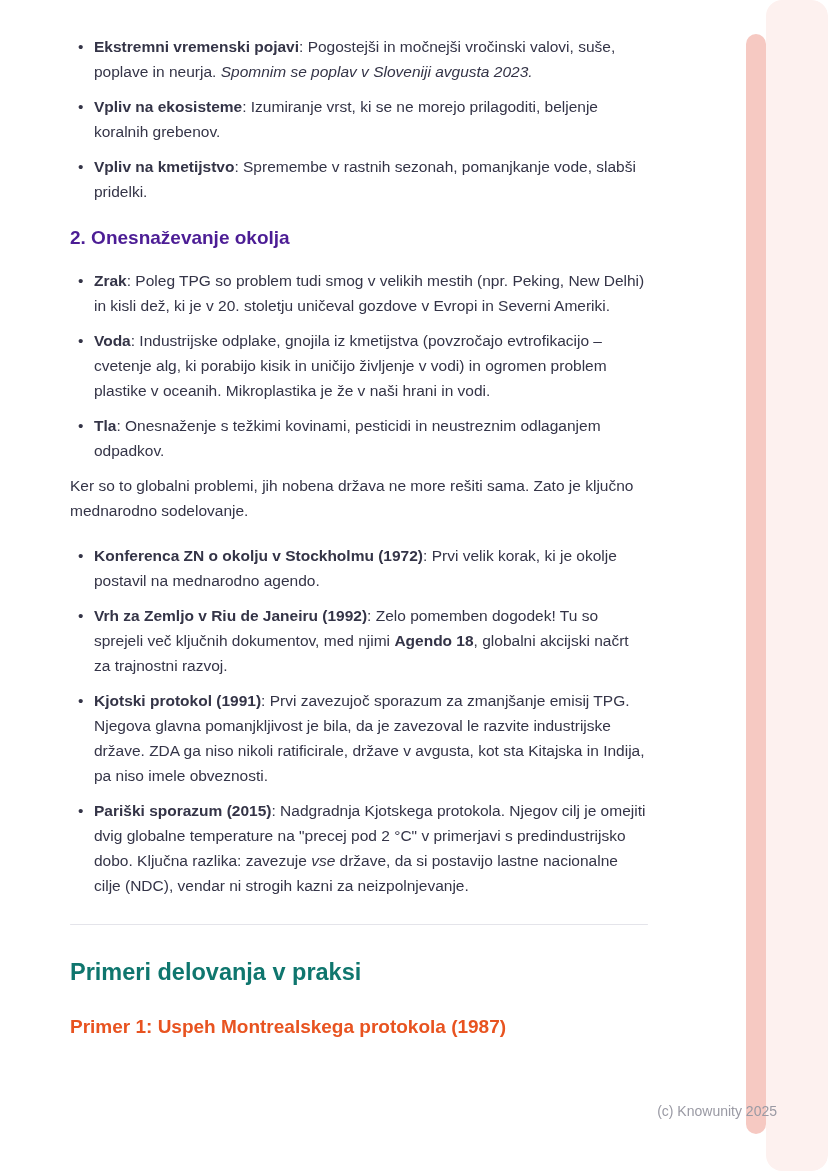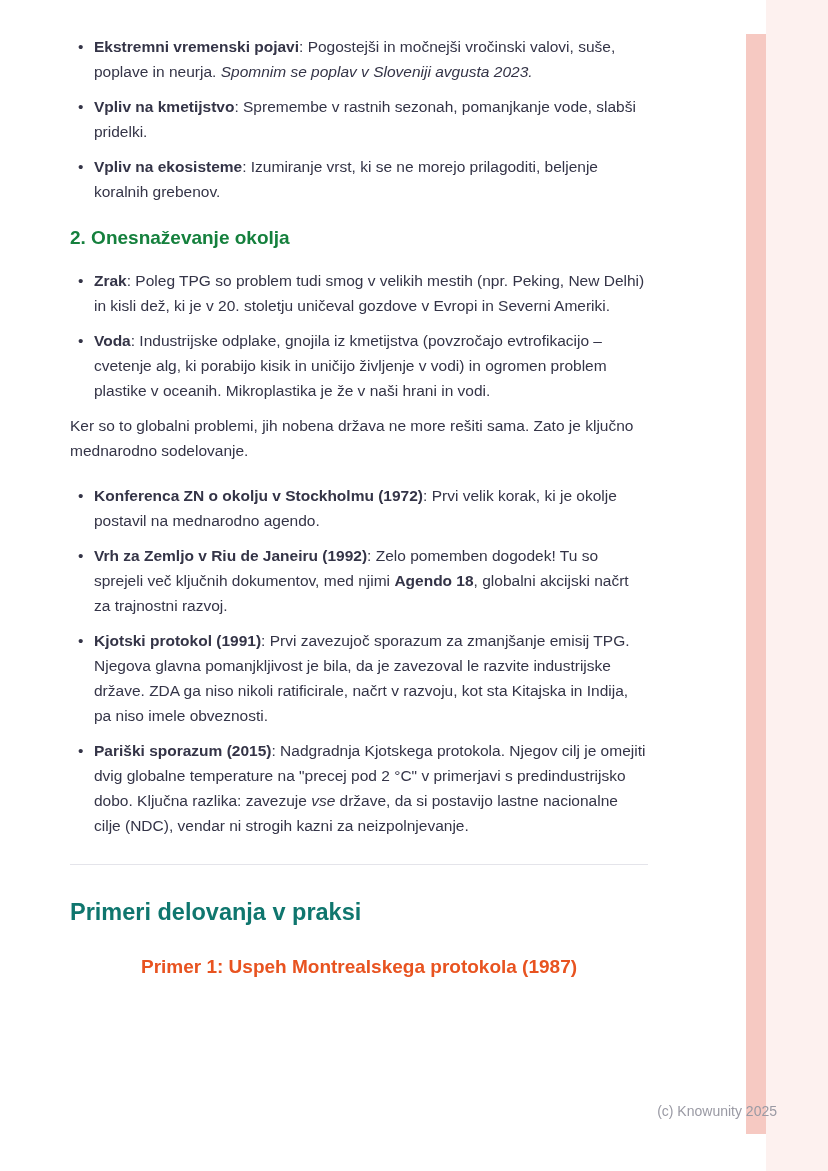--- a/index.html
+++ b/index.html
@@ -1,75 +1,76 @@
 <!DOCTYPE html>
 <html><head>
 <meta charset="utf-8">
 <style>
-  * { margin:0; padding:0; box-sizing:border-box; }
+  * { margin:0; padding:0; box-sizing:border-box;border-radius:16px; }
   html,body { background:#ffffff; }
   body {
     width:828px; height:1171px; position:relative; overflow:hidden;
     font-family:"Liberation Sans","DejaVu Sans",sans-serif;
     color:#343447;
   }
   .page { position:absolute; inset:0; background:#ffffff; }
   .accent-wash { position:absolute; top:0; right:0; width:62px; height:100%; background:#fdf1ef; }
   .accent-stripe { position:absolute; top:34px; right:62px; width:20px; height:1100px; background:#f6c9c2; }
 
   .content { position:absolute; left:70px; top:0; width:578px; padding-top:34px; }
 
   p, li { font-size:15.5px; line-height:25px; }
   ul { list-style:none; }
   li { position:relative; padding-left:24px; margin-bottom:10px; }
   li::before { content:"\2022"; position:absolute; left:8px; top:0; color:#343447; }
   .b { font-weight:bold; }
   .i { font-style:italic; }
 
-  h2.orange { color:#15803d; font-size:19px; line-height:24px; font-weight:bold; margin:22px 0 18px; }
+  h2.orange { color:#4c1d95; font-size:19px; line-height:24px; font-weight:bold; margin:22px 0 18px; }
   h2.orange.tight { margin-top:20px; margin-bottom:16px; }
   p.intro { margin-bottom:20px; }
   h1.orange { color:#0f766e; font-size:23.5px; line-height:30px; font-weight:bold; margin:32px 0 0; }
-  h3.orange { color:#e85320; font-size:19px; line-height:24px; font-weight:bold; margin:28px 0 0;text-align:center; }
+  h3.orange { color:#e85320; font-size:19px; line-height:24px; font-weight:bold; margin:28px 0 0; }
   hr.divider { border:none; border-top:1px solid #e4e4ea; margin-top:26px; }
 
   .copyright {
     position:absolute; top:1103px; right:51px;
     font-size:14px; color:#9a9aa4;
   }
 </style>
 </head>
 <body>
 
 <div class="page">
   <div class="accent-wash"></div>
   <div class="accent-stripe"></div>
 
   <div class="content">
 
     <ul>
       <li><span class="b">Ekstremni vremenski pojavi</span><span>: Pogostejši in močnejši vročinski valovi, suše, poplave in neurja. </span><span class="i">Spomnim se poplav v Sloveniji avgusta 2023.</span></li>
+      <li><span class="b">Vpliv na ekosisteme</span><span>: Izumiranje vrst, ki se ne morejo prilagoditi, beljenje koralnih grebenov.</span></li>
       <li><span class="b">Vpliv na kmetijstvo</span><span>: Spremembe v rastnih sezonah, pomanjkanje vode, slabši pridelki.</span></li>
-      <li><span class="b">Vpliv na ekosisteme</span><span>: Izumiranje vrst, ki se ne morejo prilagoditi, beljenje koralnih grebenov.</span></li>
     </ul>
 
     <h2 class="orange">2. Onesnaževanje okolja</h2>
 
     <ul>
       <li><span class="b">Zrak</span><span>: Poleg TPG so problem tudi smog v velikih mestih (npr. Peking, New Delhi) in kisli dež, ki je v 20. stoletju uničeval gozdove v Evropi in Severni Ameriki.</span></li>
       <li><span class="b">Voda</span><span>: Industrijske odplake, gnojila iz kmetijstva (povzročajo evtrofikacijo – cvetenje alg, ki porabijo kisik in uničijo življenje v vodi) in ogromen problem plastike v oceanih. Mikroplastika je že v naši hrani in vodi.</span></li>
+      <li><span class="b">Tla</span><span>: Onesnaženje s težkimi kovinami, pesticidi in neustreznim odlaganjem odpadkov.</span></li>
     </ul>
 
 
     <p class="intro">Ker so to globalni problemi, jih nobena država ne more rešiti sama. Zato je ključno mednarodno sodelovanje.</p>
 
     <ul>
       <li><span class="b">Konferenca ZN o okolju v Stockholmu (1972)</span><span>: Prvi velik korak, ki je okolje postavil na mednarodno agendo.</span></li>
       <li><span class="b">Vrh za Zemljo v Riu de Janeiru (1992)</span><span>: Zelo pomemben dogodek! Tu so sprejeli več ključnih dokumentov, med njimi </span><span class="b">Agendo 18</span><span>, globalni akcijski načrt za trajnostni razvoj.</span></li>
-      <li><span class="b">Kjotski protokol (1991)</span><span>: Prvi zavezujoč sporazum za zmanjšanje emisij TPG. Njegova glavna pomanjkljivost je bila, da je zavezoval le razvite industrijske države. ZDA ga niso nikoli ratificirale, načrt v razvoju, kot sta Kitajska in Indija, pa niso imele obveznosti.</span></li>
+      <li><span class="b">Kjotski protokol (1991)</span><span>: Prvi zavezujoč sporazum za zmanjšanje emisij TPG. Njegova glavna pomanjkljivost je bila, da je zavezoval le razvite industrijske države. ZDA ga niso nikoli ratificirale, države v avgusta, kot sta Kitajska in Indija, pa niso imele obveznosti.</span></li>
       <li><span class="b">Pariški sporazum (2015)</span><span>: Nadgradnja Kjotskega protokola. Njegov cilj je omejiti dvig globalne temperature na "precej pod 2 °C" v primerjavi s predindustrijsko dobo. Ključna razlika: zavezuje </span><span class="i">vse</span><span> države, da si postavijo lastne nacionalne cilje (NDC), vendar ni strogih kazni za neizpolnjevanje.</span></li>
     </ul>
 
     <hr class="divider">
 
     <h1 class="orange">Primeri delovanja v praksi</h1>
 
     <h3 class="orange">Primer 1: Uspeh Montrealskega protokola (1987)</h3>
 
   </div>

